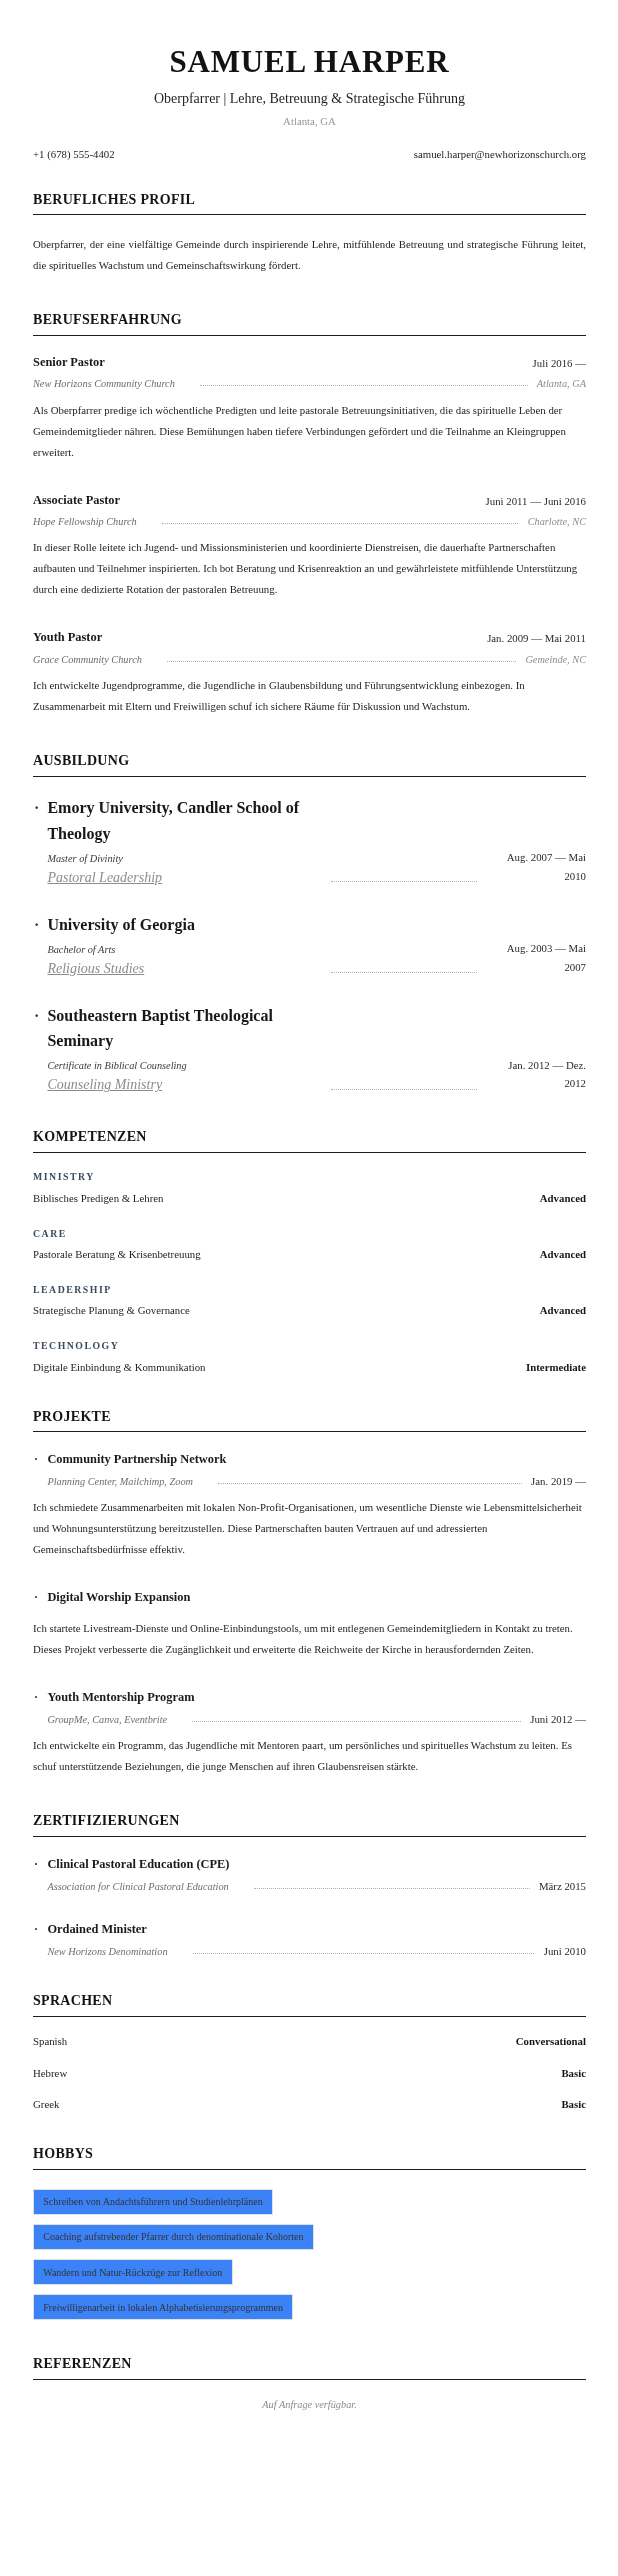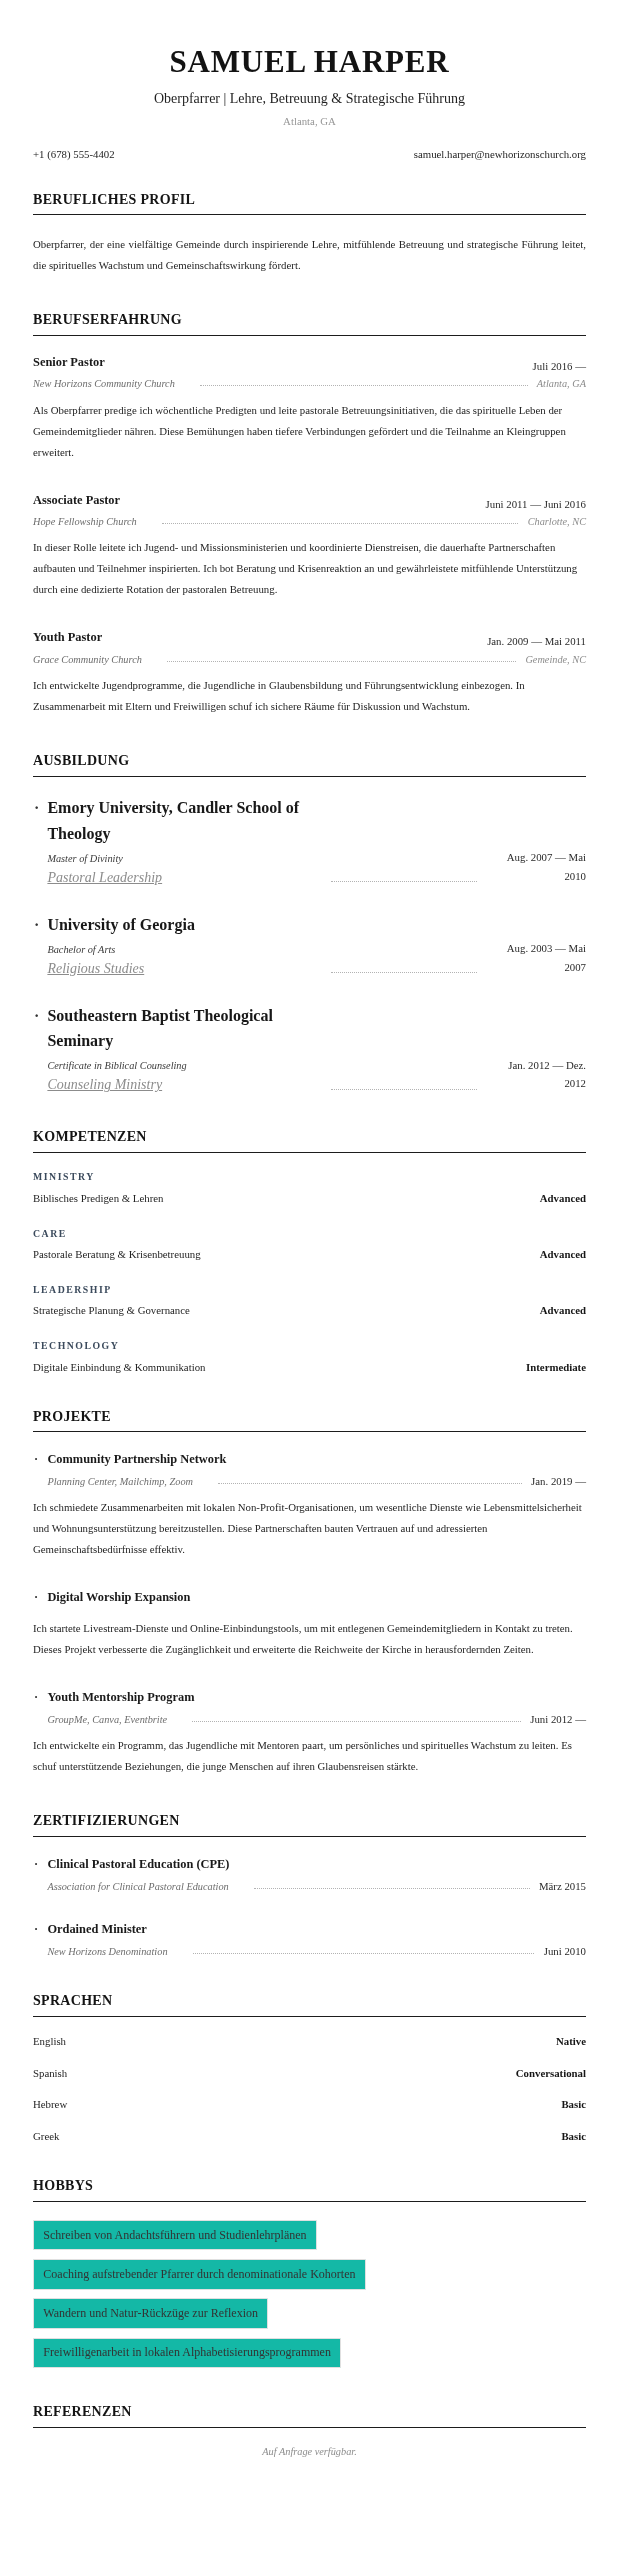--- a/index.html
+++ b/index.html
@@ -63,21 +63,21 @@
     color: #242424;
   }
   .justify { text-align: justify; }
 
   
   .entry { margin-bottom: 29px; }
   .entry:last-child { margin-bottom: 0; }
   .title-row {
     display: flex;
     justify-content: space-between;
-    align-items: flex-end;
+    align-items: center;
   }
   .entry-title {
     font-size: 12.4px;
     font-weight: 700;
     color: #1a1a1a;
     line-height: 1.45;
   }
   .bulleted { position: relative; padding-left: 14.4px; }
   .bulleted::before {
     content: "\00B7";
@@ -157,25 +157,25 @@
   .kv-row .kv-key { color: #242424; }
   .kv-row .kv-val { font-weight: 700; color: #161616; }
 
   
   .lang-row { margin-bottom: 19.6px; }
   .lang-row:last-child { margin-bottom: 0; }
 
   
   .chip {
     display: table;
-    background: #14b8a6;
+    background: #3b82f6;
     border: 0.5px solid #e0e0e0;
     border-radius: 1px;
     padding: 6.7px 9.3px;
-    font-size: 12px;
+    font-size: 10px;
     color: #333333;
     margin-bottom: 8.8px;
   }
   .chip:last-child { margin-bottom: 0; }
 
   
   .ref-note {
     text-align: center;
     font-style: italic;
     font-size: 10.3px;
@@ -374,24 +374,20 @@
         <span class="leader"></span>
         <span class="date-text">Juni 2010</span>
       </div>
     </article>
   </section>
 
   <section>
     <h2 class="section-heading">SPRACHEN</h2>
 
     <div class="kv-row lang-row">
-      <span class="kv-key">English</span>
-      <span class="kv-val">Native</span>
-    </div>
-    <div class="kv-row lang-row">
       <span class="kv-key">Spanish</span>
       <span class="kv-val">Conversational</span>
     </div>
     <div class="kv-row lang-row">
       <span class="kv-key">Hebrew</span>
       <span class="kv-val">Basic</span>
     </div>
     <div class="kv-row lang-row">
       <span class="kv-key">Greek</span>
       <span class="kv-val">Basic</span>

